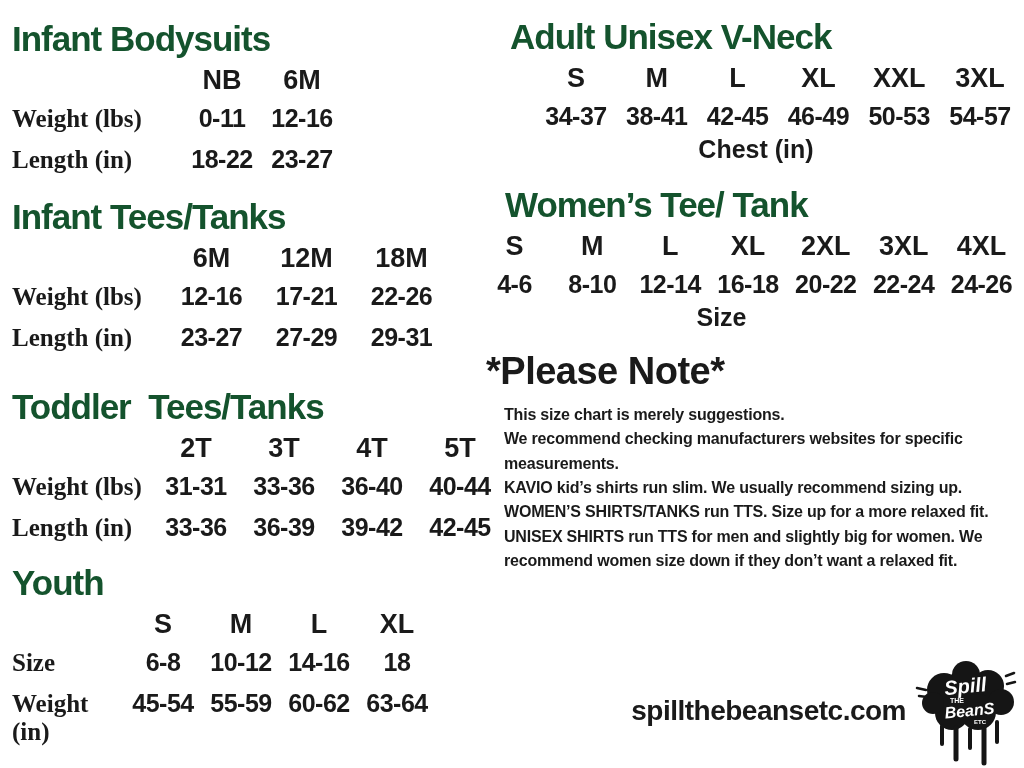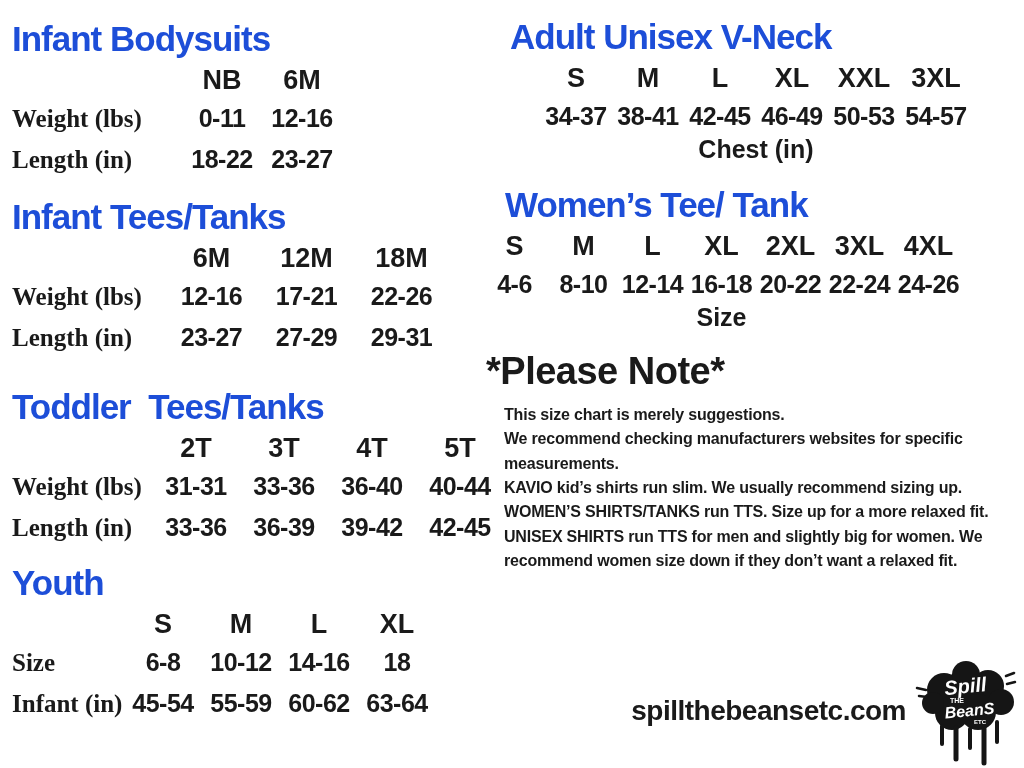--- a/index.html
+++ b/index.html
@@ -2,24 +2,24 @@
 <html><head>
 <meta charset="utf-8">
 <style>
   html,body{margin:0;padding:0;}
   body{
     width:1024px;height:768px;background:#ffffff;position:relative;overflow:hidden;
     font-family:"Liberation Sans","DejaVu Sans",sans-serif;font-weight:bold;color:#1a1a1a;
   }
   .sec{position:absolute;}
   .title{
-    color:#1d4ed8;font-size:35px;line-height:1.1;margin:0 0 6px 0;
+    color:#14532d;font-size:35px;line-height:1.1;margin:0 0 6px 0;
     letter-spacing:-1px;white-space:pre-wrap;
   }
-  .row{display:flex;align-items:baseline;}
+  .row{display:flex;align-items:baseline;justify-content:space-between;}
   .lab{font-size:25px;text-align:left;flex:0 0 auto;font-family:Liberation Serif, serif;}
   .hdr{font-size:27px;text-align:center;flex:0 0 auto;}
   .val{font-size:25px;text-align:center;flex:0 0 auto;letter-spacing:-0.5px;}
   .hdr-row{margin-bottom:8px;}
   .data-row{margin-bottom:12px;}
   
   .ib .lab{width:170px}.ib .col{width:80px}
   .it .lab{width:152px}.it .col{width:95px}
   .td .lab{width:140px}.td .col{width:88px}
   .yo .lab{width:112px}.yo .col{width:78px}
@@ -125,21 +125,21 @@
       <span class="hdr col">XL</span>
     </div>
     <div class="row data-row">
       <span class="lab">Size</span>
       <span class="val col">6-8</span>
       <span class="val col">10-12</span>
       <span class="val col">14-16</span>
       <span class="val col">18</span>
     </div>
     <div class="row data-row">
-      <span class="lab">Infant (in)</span>
+      <span class="lab">Weight (in)</span>
       <span class="val col">45-54</span>
       <span class="val col">55-59</span>
       <span class="val col">60-62</span>
       <span class="val col">63-64</span>
     </div>
   </div>
 </section>
 
 <section class="sec ad" style="left:488px;top:18px;width:528px;">
   <h2 class="title" style="margin-left:22px;">Adult Unisex V-Neck</h2>

